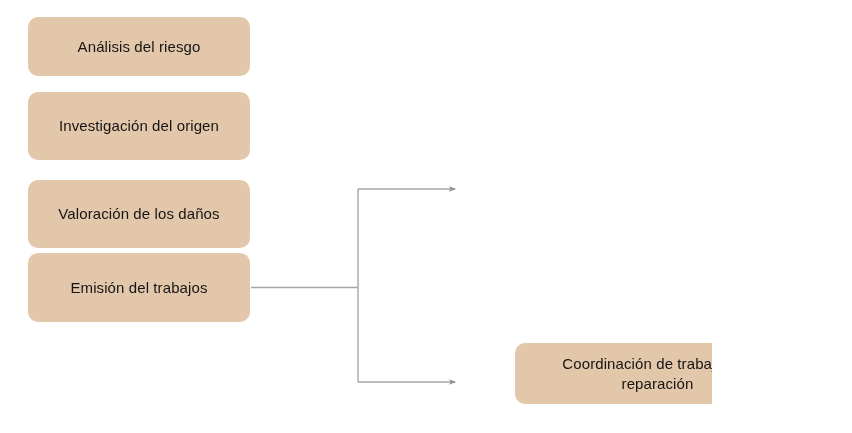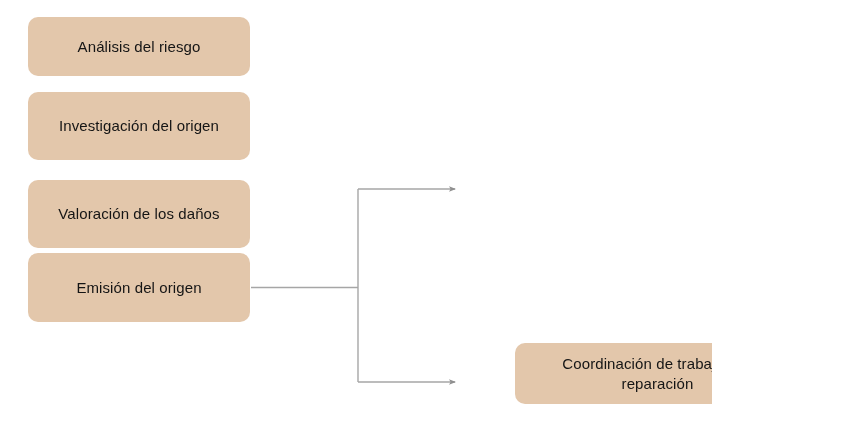--- a/index.html
+++ b/index.html
@@ -86,20 +86,20 @@
 
     <path class="conn-line" d="M358,382 L455,382" marker-end="url(#arrowhead)"></path>
   </svg>
 
   <div class="node" id="node-analisis">Análisis del riesgo</div>
 
   <div class="node" id="node-origen">Investigación del origen</div>
 
   <div class="node" id="node-valoracion">Valoración de los daños</div>
 
-  <div class="node" id="node-emision">Emisión del origen</div>
+  <div class="node" id="node-emision">Emisión del trabajos</div>
 
 
   <div class="node" id="node-coordinacion">Coordinación de trabajos de reparación</div>
 
   <div id="top-artifact"></div>
 
 </div>
 
 </body></html>

